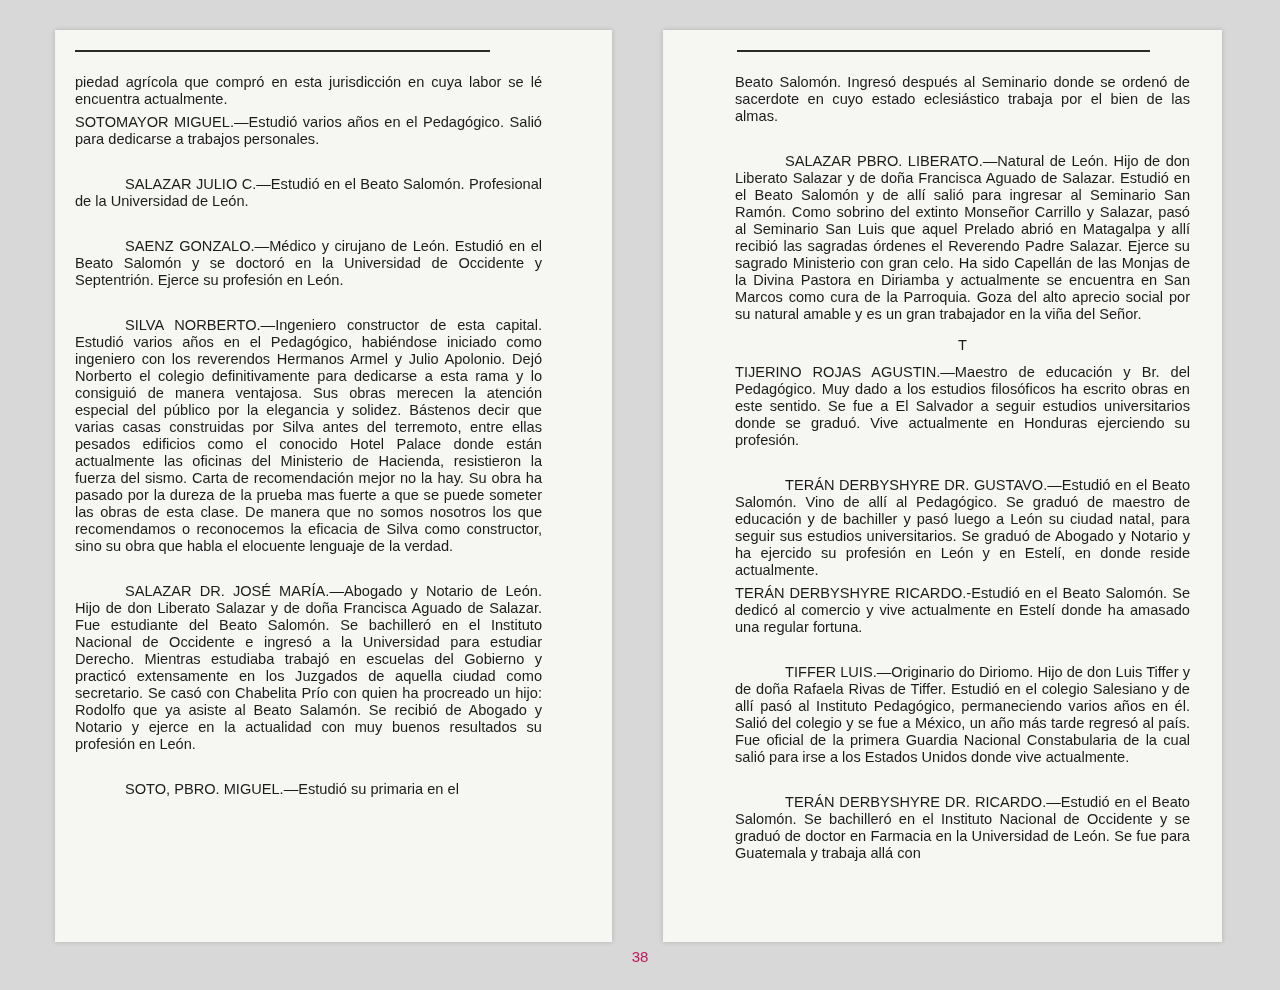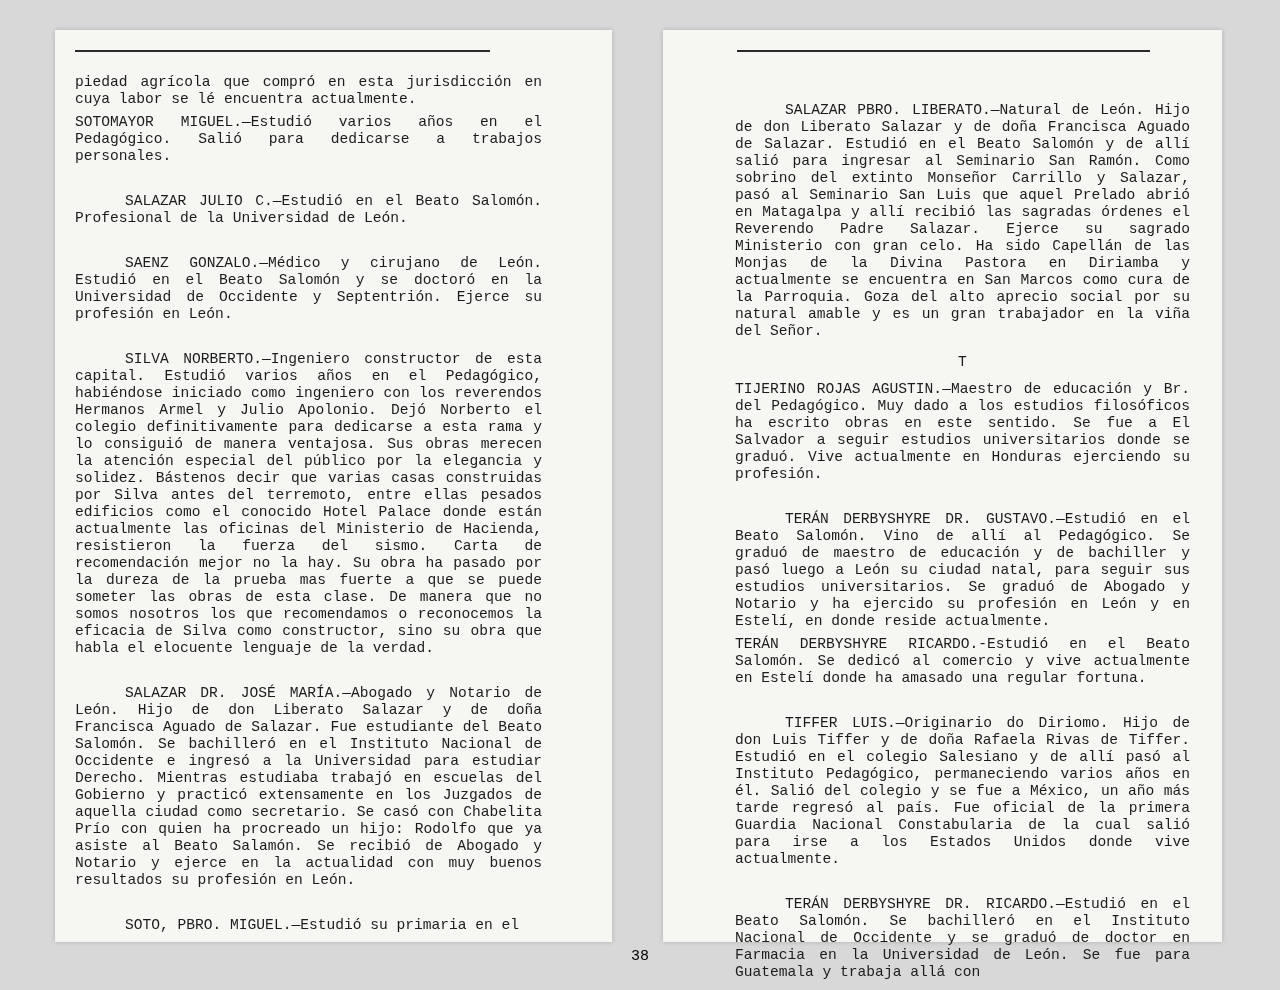--- a/index.html
+++ b/index.html
@@ -5,21 +5,21 @@
   html, body {
     margin: 0;
     padding: 0;
     background: #d8d8d8;
   }
   #canvas {
     position: relative;
     width: 1280px;
     height: 990px;
     background: #d8d8d8;
-    font-family: Liberation Mono, monospace;
+    font-family: Liberation Sans, sans-serif;
     color: #1c1c1c;
     overflow: hidden;
   }
   .page {
     position: absolute;
     top: 30px;
     height: 912px;
     background: #f6f6f3;
     box-shadow: 0 0 5px rgba(0,0,0,0.18);
     box-sizing: border-box;
@@ -68,21 +68,21 @@
     text-align: center;
     margin: 14px 0 10px 0;
   }
   #page-number {
     position: absolute;
     left: 0;
     width: 1280px;
     top: 948px;
     text-align: center;
     font-size: 15px;
-    color: #000000;
+    color: #be185d;
   }
 </style>
 </head>
 <body>
 
 <div id="canvas">
 
   <div id="left-page" class="page">
     <div class="top-rule"></div>
     <div class="page-text">
@@ -92,20 +92,21 @@
         <p class="para indent">SAENZ GONZALO.—Médico y cirujano de León.  Estudió en el Beato Salomón y se doctoró en la  Universidad de Occidente y Septentrión.  Ejerce su profesión en León.</p>
         <p class="para indent">SILVA NORBERTO.—Ingeniero constructor de esta capital.  Estudió varios años en el Pedagógico, habiéndose iniciado como ingeniero con los reverendos Hermanos Armel y Julio Apolonio.  Dejó Norberto el colegio definitivamente para dedicarse a esta rama y lo consiguió de manera ventajosa.  Sus obras merecen la atención especial del público por la elegancia y solidez.  Bástenos decir que varias casas construidas por Silva antes del terremoto, entre ellas pesados edificios como el conocido Hotel Palace donde están actualmente las oficinas del Ministerio de Hacienda, resistieron la fuerza del sismo.  Carta de recomendación mejor no la hay. Su obra ha pasado por la dureza de la prueba mas fuerte a que se puede someter las obras de esta clase.  De manera que no somos nosotros los que recomendamos o reconocemos la eficacia de Silva como constructor, sino su obra que habla el elocuente lenguaje de la verdad.</p>
         <p class="para indent">SALAZAR DR. JOSÉ MARÍA.—Abogado y Notario de León.  Hijo de don Liberato Salazar y de doña Francisca Aguado de Salazar.  Fue estudiante del Beato Salomón.  Se bachilleró en el Instituto Nacional de Occidente e ingresó a la Universidad para estudiar Derecho.  Mientras estudiaba trabajó en escuelas del Gobierno y practicó extensamente en los Juzgados de aquella ciudad como secretario.  Se casó con Chabelita Prío con quien ha procreado un hijo:  Rodolfo que ya asiste al Beato Salamón.  Se recibió de Abogado y Notario y ejerce en la actualidad con muy buenos  resultados su profesión en León.</p>
         <p class="para indent">SOTO, PBRO. MIGUEL.—Estudió su primaria en el</p>
       </div>
   </div>
 
   <div id="right-page" class="page">
     <div class="top-rule"></div>
     <div class="page-text">
+        <p class="para flush">Beato Salomón.  Ingresó después al  Seminario donde se ordenó de sacerdote en cuyo estado eclesiástico trabaja por el bien de las almas.</p>
         <p class="para indent">SALAZAR PBRO. LIBERATO.—Natural de León. Hijo de don Liberato Salazar y de doña Francisca Aguado de Salazar.  Estudió en el Beato Salomón y de allí salió para ingresar al Seminario San Ramón.  Como sobrino del extinto Monseñor Carrillo y Salazar, pasó al Seminario San Luis que aquel Prelado abrió en Matagalpa y allí recibió las sagradas órdenes el Reverendo Padre Salazar.  Ejerce su sagrado Ministerio con gran celo.  Ha sido Capellán de las Monjas de la Divina Pastora en Diriamba y actualmente se encuentra en San Marcos como cura de la Parroquia.  Goza del alto aprecio social por su natural amable y es un gran trabajador en la viña del Señor.</p>
         <p class="para heading">T</p>
         <p class="para flush">TIJERINO ROJAS AGUSTIN.—Maestro de educación y Br. del Pedagógico.  Muy dado a los estudios filosóficos ha escrito obras en este sentido.  Se fue a El Salvador a seguir estudios universitarios donde se graduó.  Vive actualmente en Honduras ejerciendo su profesión.</p>
         <p class="para indent">TERÁN DERBYSHYRE DR. GUSTAVO.—Estudió en el Beato Salomón.  Vino de allí al Pedagógico.  Se graduó de maestro de educación y de bachiller y pasó luego a León su ciudad natal, para seguir sus estudios universitarios.  Se graduó de Abogado y Notario y ha ejercido su profesión en León y en Estelí, en donde reside actualmente.</p>
         <p class="para flush">TERÁN DERBYSHYRE RICARDO.-Estudió en el Beato Salomón.  Se dedicó al comercio y vive actualmente en Estelí donde ha amasado una regular fortuna.</p>
         <p class="para indent">TIFFER LUIS.—Originario do Diriomo.  Hijo de don Luis Tiffer y de doña Rafaela Rivas de Tiffer.  Estudió en el colegio Salesiano y de allí pasó al Instituto Pedagógico, permaneciendo varios años en él.  Salió del colegio y se fue a México, un año más tarde regresó al país.  Fue oficial de la primera Guardia Nacional Constabularia de la cual salió para irse a los Estados Unidos donde vive actualmente.</p>
         <p class="para indent">TERÁN DERBYSHYRE DR. RICARDO.—Estudió en el Beato Salomón.  Se bachilleró en el Instituto Nacional de Occidente y se graduó de doctor en Farmacia en la Universidad de León.  Se fue para Guatemala y trabaja allá con</p>
       </div>
   </div>
 

